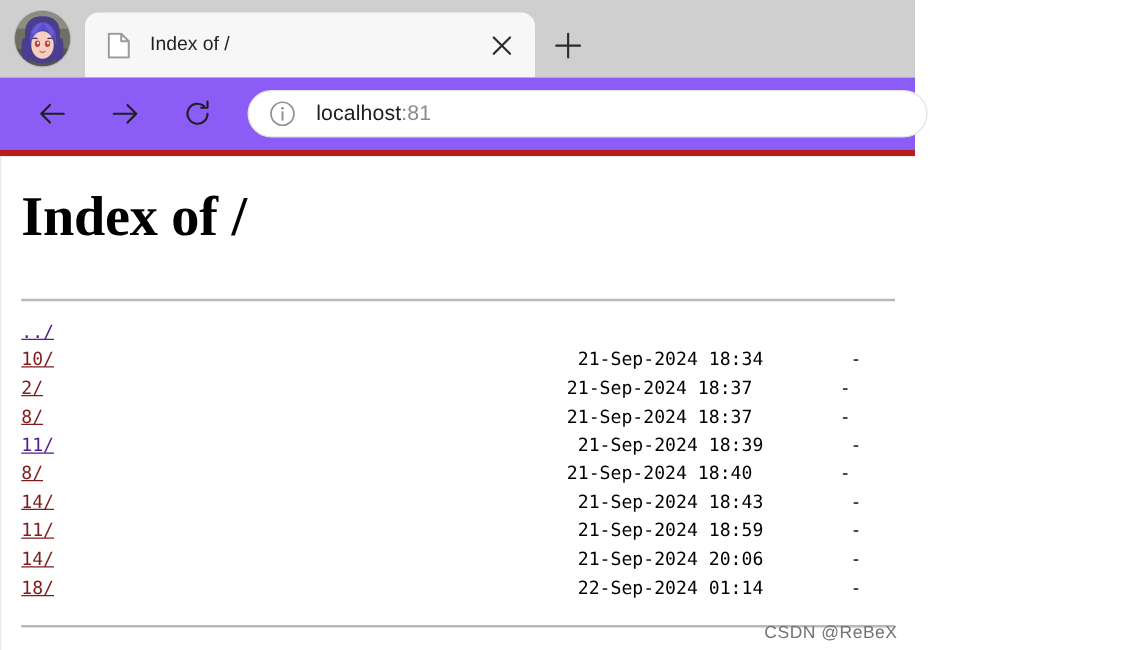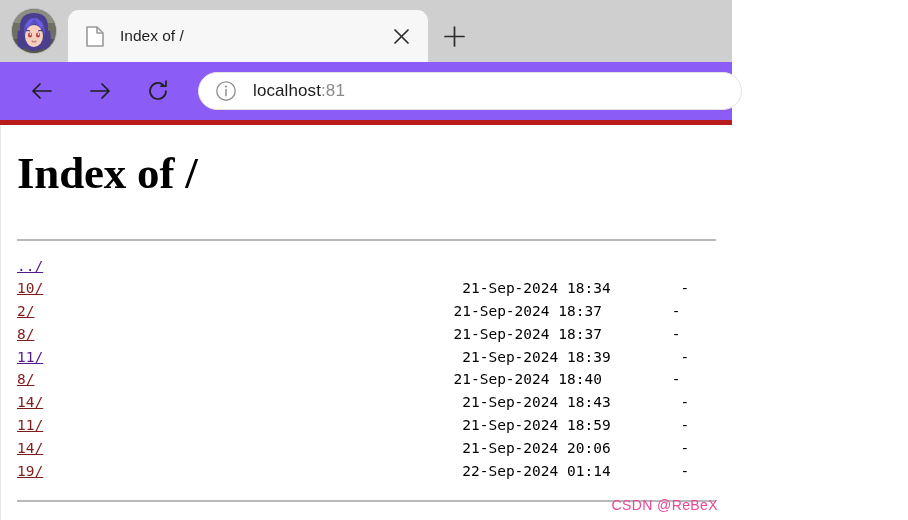--- a/index.html
+++ b/index.html
@@ -199,21 +199,21 @@
   }
   pre.listing a.visited {
     color: #551a8b;
   }
 
   .watermark {
     position: absolute;
     right: 14px;
     bottom: 7px;
     font-size: 14px;
-    color: #ec4899;
+    color: #737373;
     font-family: "Liberation Sans", sans-serif;
     letter-spacing: 0.4px;
   }
 </style>
 </head>
 <body>
 
 <div class="browser">
 
   <div class="tabstrip">
@@ -310,20 +310,20 @@
       <hr class="rule">
       <pre class="listing"><a href="#" class="visited">../</a>
 <a href="#">10/</a>                                                21-Sep-2024 18:34        -
 <a href="#">2/</a>                                                21-Sep-2024 18:37        -
 <a href="#">8/</a>                                                21-Sep-2024 18:37        -
 <a href="#" class="visited">11/</a>                                                21-Sep-2024 18:39        -
 <a href="#">8/</a>                                                21-Sep-2024 18:40        -
 <a href="#">14/</a>                                                21-Sep-2024 18:43        -
 <a href="#">11/</a>                                                21-Sep-2024 18:59        -
 <a href="#">14/</a>                                                21-Sep-2024 20:06        -
-<a href="#">19/</a>                                                22-Sep-2024 01:14        -
+<a href="#">18/</a>                                                22-Sep-2024 01:14        -
 </pre>
       <hr class="rule bottom">
     </div>
     <div class="watermark">CSDN @ReBeX</div>
   </div>
 
 </div>
 
 </body></html>

